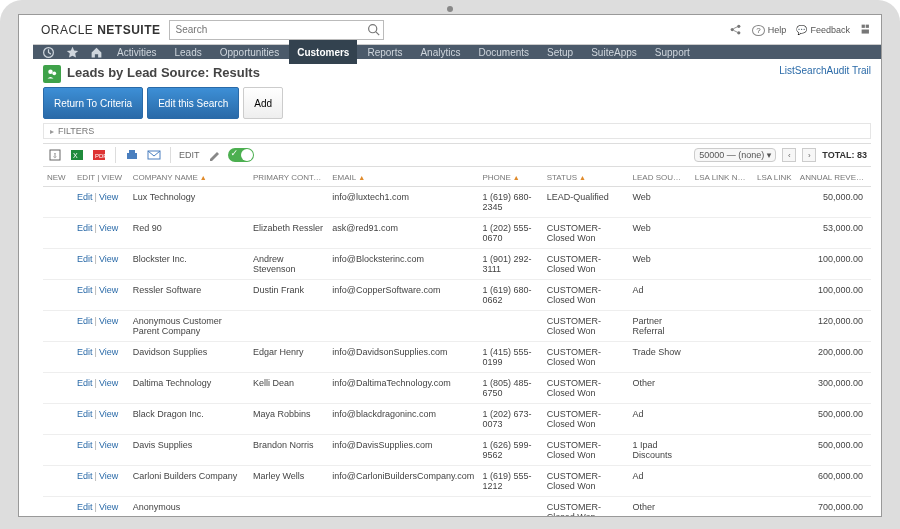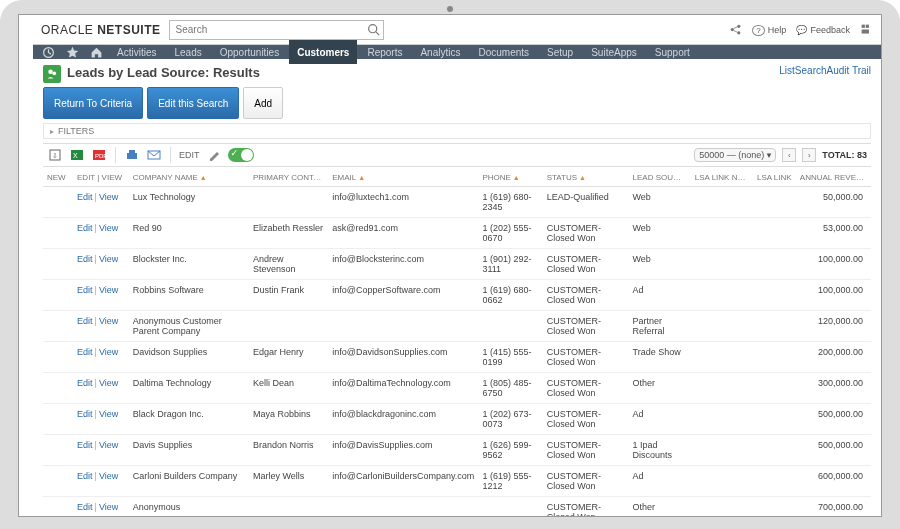--- a/index.html
+++ b/index.html
@@ -285,21 +285,21 @@
               <td>1 (901) 292-3111</td>
               <td>CUSTOMER-Closed Won</td>
               <td>Web</td>
               <td></td>
               <td></td>
               <td class="num">100,000.00</td>
             </tr>
             <tr>
               <td></td>
               <td><span class="link">Edit</span><span class="sep2">|</span><span class="link">View</span></td>
-              <td>Robbins Software</td>
+              <td>Ressler Software</td>
               <td>Dustin Frank</td>
               <td>info@CopperSoftware.com</td>
               <td>1 (619) 680-0662</td>
               <td>CUSTOMER-Closed Won</td>
               <td>Ad</td>
               <td></td>
               <td></td>
               <td class="num">100,000.00</td>
             </tr>
             <tr>

